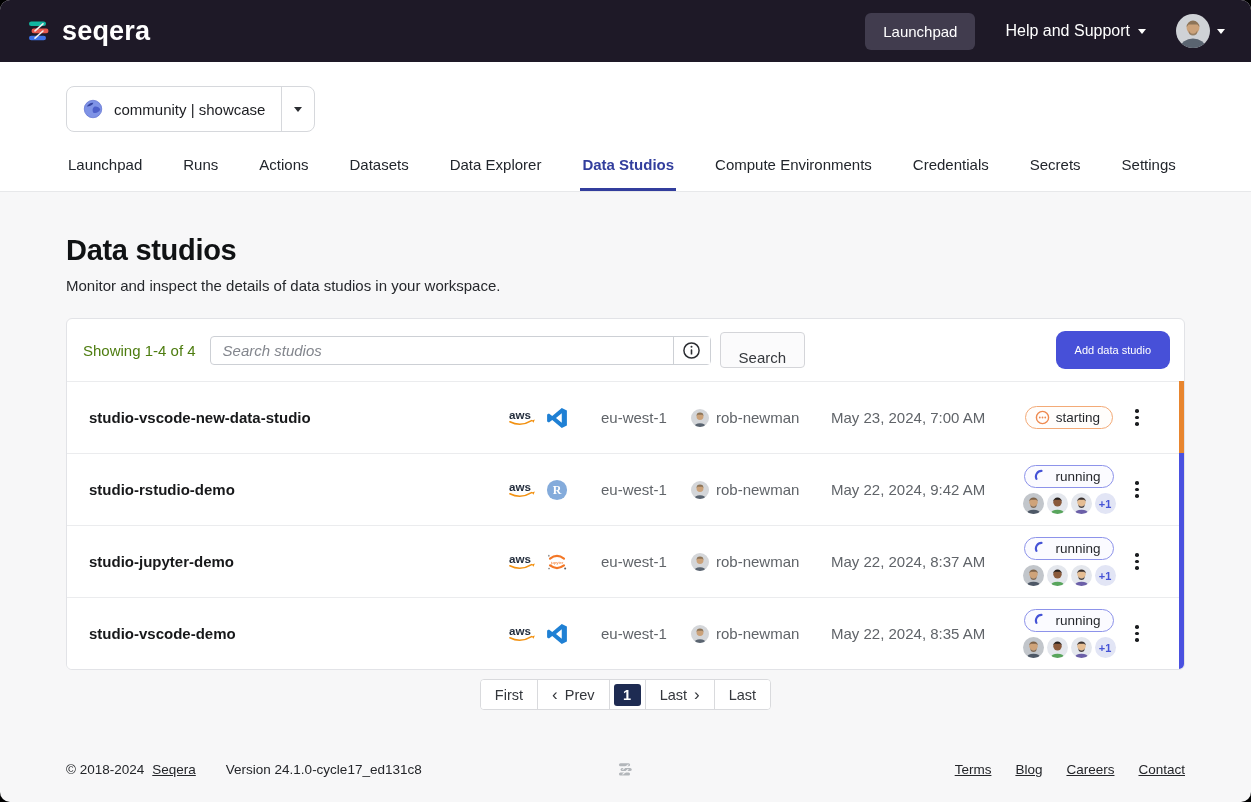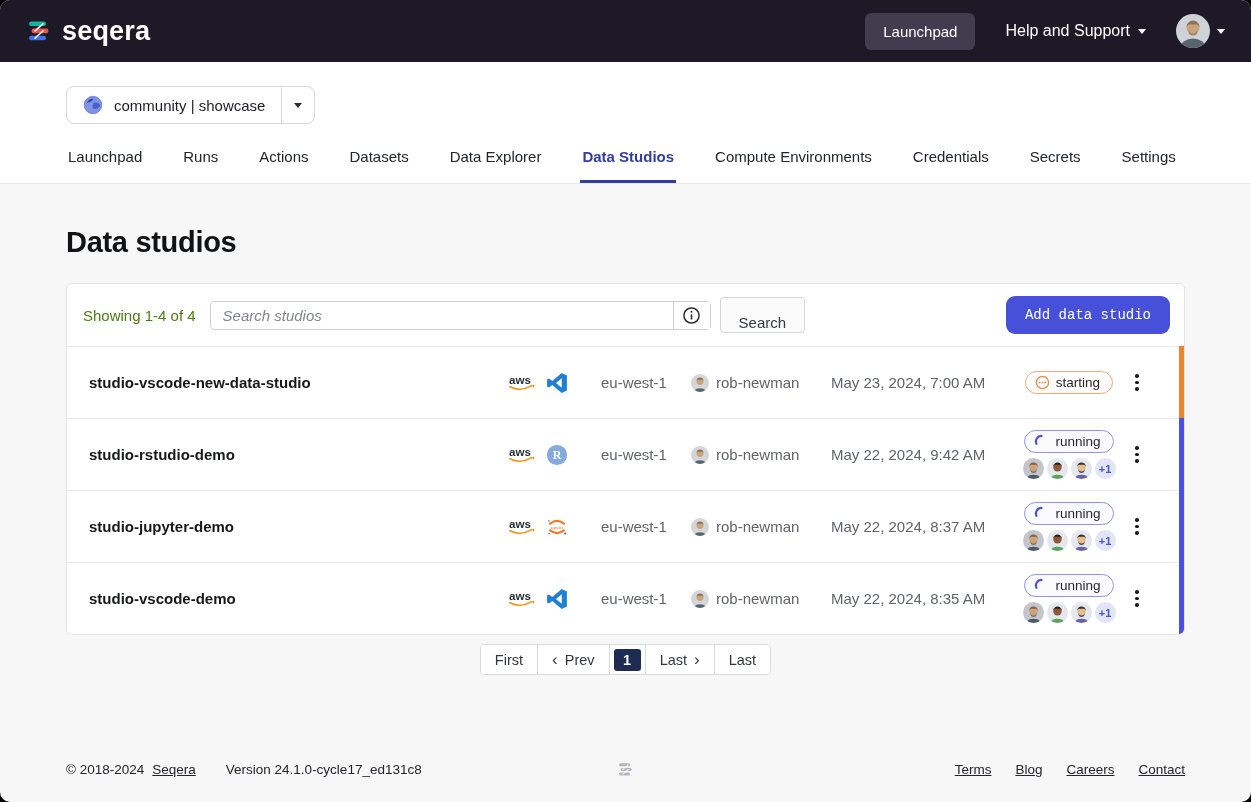--- a/index.html
+++ b/index.html
@@ -21,21 +21,21 @@
   .caret { width:0; height:0; border-left:4.5px solid transparent;
            border-right:4.5px solid transparent; border-top:5px solid #fff; }
   .avatar-menu { display:flex; align-items:center; gap:7px; cursor:pointer; }
   .avatar-clip { display:inline-block; border-radius:50%; overflow:hidden; line-height:0; }
   .nav-avatar { width:34px; height:34px; }
 
   
   .header-band { background:#fff; padding-top:24px; border-bottom:1px solid #e7e8ea; }
   .ws-select { margin-left:66px; display:inline-flex; align-items:stretch;
                border:1px solid #d6d8dc; border-radius:8px; background:#fff;
-               height:38px; overflow:hidden; cursor:pointer; }
+               height:46px; overflow:hidden; cursor:pointer; }
   .ws-main { display:flex; align-items:center; gap:11px; padding:0 16px; }
   .ws-label { font-size:15px; color:#1c1d21; }
   .ws-caret { border-left:1px solid #d6d8dc; width:33px; display:flex;
               align-items:center; justify-content:center; }
   .ws-caret .caret { border-top-color:#2b2d31; }
   .globe { width:20px; height:20px; line-height:0; }
 
   .tabs { margin:24px 66px 0; display:flex; gap:37px; }
   .tab { font-size:15px; color:#22262c; padding:0 2px 15px; background:none; border:none;
          cursor:pointer; font-family:inherit; border-bottom:3px solid transparent; }
@@ -54,23 +54,23 @@
   .search-group { margin-left:14px; display:flex; align-items:stretch; height:29px;
                   border:1px solid #cdd0d5; border-radius:4px; background:#fff; }
   .search-input { border:none; outline:none; width:462px; padding:0 12px; font-size:15px;
                   color:#1c1d21; font-family:inherit; background:transparent; }
   .search-input::placeholder { font-style:italic; color:#83868d; }
   .info-btn { width:37px; border:none; border-left:1px solid #cdd0d5; background:#fff;
               display:flex; align-items:center; justify-content:center; cursor:pointer; }
   .search-btn { margin-left:9px; height:36px; padding:16px 18px; font-size:15px; color:#35383d;
                 background:#fbfbfc; border:1px solid #d4d5d9; border-radius:4px;
                 cursor:pointer; font-family:inherit; }
-  .add-btn { margin-left:auto; height:38px; padding:0 19px; font-size:14px; color:#fff;
+  .add-btn { margin-left:auto; height:38px; padding:0 19px; font-size:11px; color:#fff;
              background:#4750d8; border:none; border-radius:9px; cursor:pointer;
-             font-family:Liberation Mono, monospace; }
+             font-family:Liberation Sans, sans-serif; }
 
   
   .row { position:relative; display:grid;
          grid-template-columns:417px 95px 90px 140px 178px 120px 30px;
          align-items:center; height:72px; padding:0 22px;
          border-top:1px solid #ebecee; background:#fff; }
   .cell { font-size:15px; color:#606469; }
   .cell.name { font-weight:700; color:#17181a; cursor:pointer; }
   .icons { display:flex; align-items:center; gap:9px; }
   .aws-ic { width:31px; height:21px; line-height:0; }
@@ -184,20 +184,21 @@
       <button class="tab active">Data Studios</button>
       <button class="tab">Compute Environments</button>
       <button class="tab">Credentials</button>
       <button class="tab">Secrets</button>
       <button class="tab">Settings</button>
     </nav>
   </div>
 
   <main class="content">
     <h1 class="page-title">Data studios</h1>
+    <p class="page-sub">Monitor and inspect the details of data studios in your workspace.</p>
 
     <section class="card">
 
       <div class="toolbar">
         <span class="showing">Showing 1-4 of 4</span>
         <div class="search-group">
           <input class="search-input" type="text" placeholder="Search studios" style="">
           <button class="info-btn">
             <span style="line-height:0">
               <svg width="19" height="19" viewBox="0 0 18 18">

